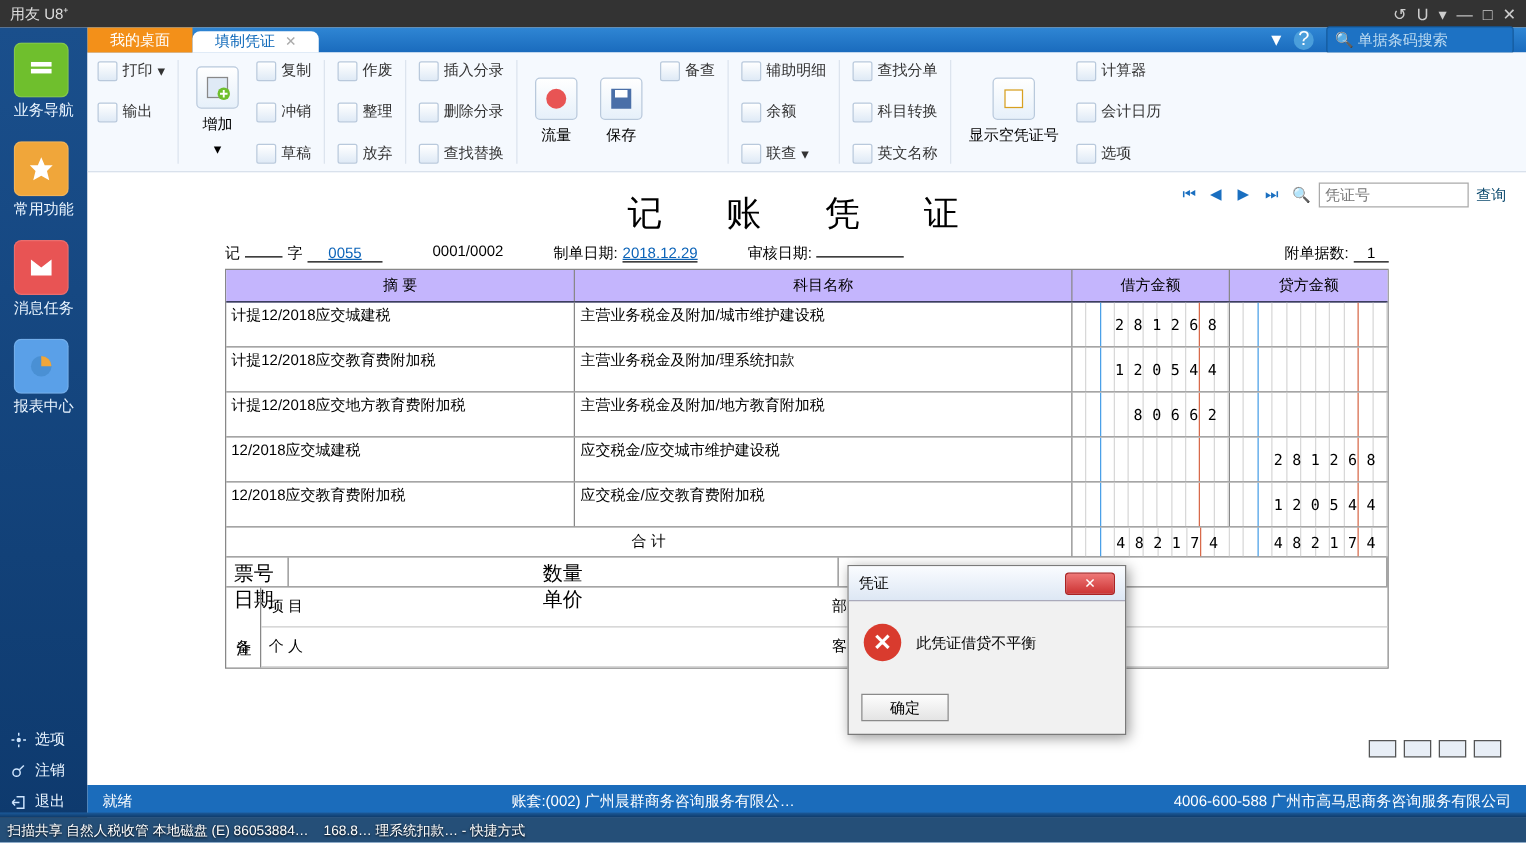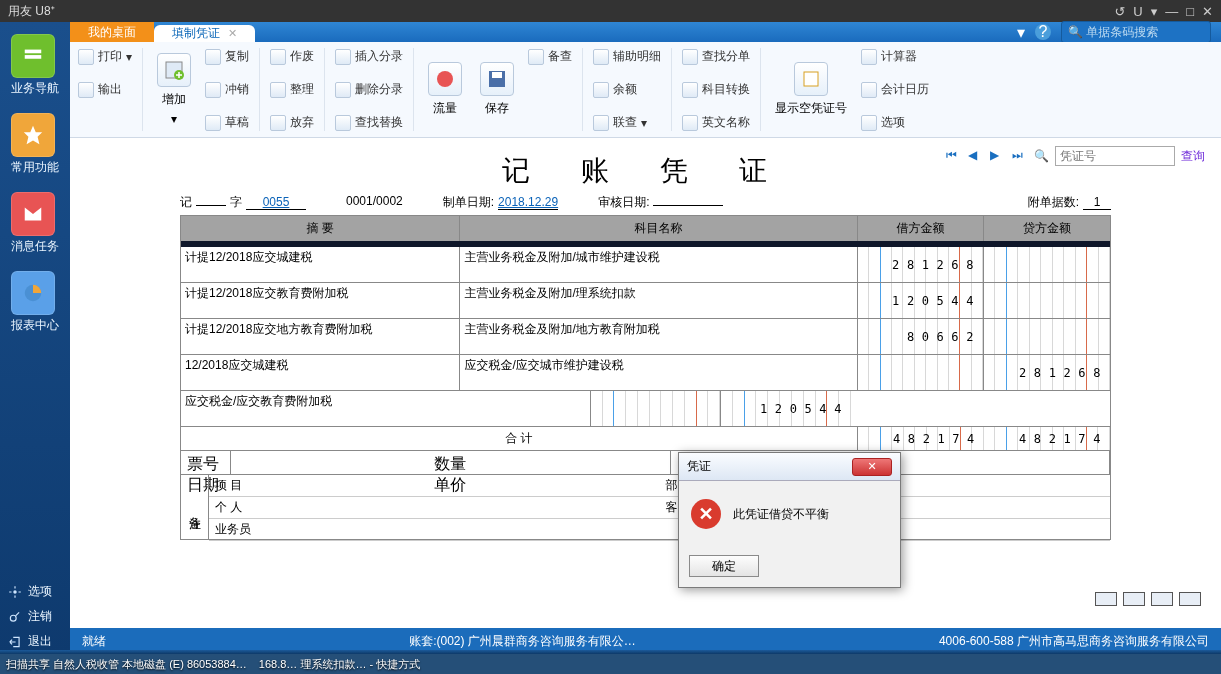--- a/index.html
+++ b/index.html
@@ -28,29 +28,29 @@
 .rgrp{display:flex;flex-direction:column;gap:16px;border-right:1px solid #dce4ee;padding-right:10px}
 .rgrp:last-child{border-right:none}
 .rit{display:flex;align-items:center;gap:4px;cursor:pointer;white-space:nowrap;color:#333}
 .rit .ic{width:16px;height:16px;display:inline-block;border:1px solid #b9c9dc;border-radius:2px;background:linear-gradient(#fff,#dfeaf6)}
 .big{display:flex;flex-direction:column;align-items:center;justify-content:center;padding:0 4px;gap:4px;cursor:pointer}
 .big .bic{width:34px;height:34px;border-radius:4px;border:1px solid #b9c9dc;background:linear-gradient(#fff,#e6f0fa);display:flex;align-items:center;justify-content:center}
 .content{flex:1;background:#fff;position:relative;overflow:hidden}
 .navrow{position:absolute;top:8px;right:16px;display:flex;align-items:center;gap:6px;font-size:12px}
 .navbtn{width:16px;height:16px;cursor:pointer;color:#1a6fc0}
 .pzno{width:120px;height:20px;border:1px solid #aaa;padding:0 4px;font-size:12px}
-.qlink{color:#6d28d9;cursor:pointer}
+.qlink{color:#0c4a6e;cursor:pointer}
 .vtitle{text-align:center;font-size:28px;letter-spacing:22px;font-family:"SimSun";color:#000;margin-top:14px}
 .meta{display:flex;padding:4px 110px 2px;font-size:12px;color:#000;font-family:"SimSun";gap:40px}
 .meta .grp{display:flex;align-items:baseline;gap:4px}
 .meta .ul{border-bottom:1px solid #000;min-width:60px;color:#0b63b8;text-decoration:underline;text-align:center}
 .meta .plain{border-bottom:1px solid #000;min-width:70px;text-align:center}
 .meta .sp2{flex:1}
 .vtbl{margin:2px 110px 0;border:1px solid #888;font-size:12px;font-family:"SimSun"}
-.hdr{display:flex;border-bottom:6px solid #0f172a;background:#a3a3a3}
+.hdr{display:flex;border-bottom:1px solid #0f172a;background:#c4b5fd}
 .hdr>div{text-align:center;padding:4px 0;border-right:1px solid #888}
 .c1{width:288px}.c2{width:410px}.c3{width:130px}.c4{width:130px;border-right:none!important}
 .row{display:flex;border-bottom:1px solid #888;height:36px}
 .row>div{border-right:1px solid #888;padding:2px 4px;position:relative;overflow:hidden}
 .row .c3,.row .c4{padding:0}
 .amt{position:relative;height:100%}
 .amt .g{position:absolute;inset:0;display:flex}
 .amt .g span{flex:1;border-right:1px solid #d8d8d8}
 .amt .g span.bl{border-right:1px solid #4aa0e8}
 .amt .g span.rd{border-right:1px solid #d86a4a}
@@ -488,20 +488,21 @@
                       <span class=""></span>
                       <span class="rd"></span>
                       <span class=""></span>
                       <span class=""></span>
                     </div>
                     <div class="v">281268</div>
                   </div>
                 </div>
               </div>
               <div class="row">
+                <div class="c1">12/2018应交教育费附加税</div>
                 <div class="c2">应交税金/应交教育费附加税</div>
                 <div class="c3">
                   <div class="amt">
                     <div class="g">
                       <span class=""></span>
                       <span class="bl"></span>
                       <span class=""></span>
                       <span class=""></span>
                       <span class=""></span>
                       <span class=""></span>
@@ -581,24 +582,20 @@
           <div class="ftr2">
             <div class="bz">备注</div>
             <div class="grid">
               <div class="gr">
                   <div class="gc">项 目</div>
                   <div class="gc">部 门</div>
                 </div>
               <div class="gr">
                   <div class="gc">个 人</div>
                   <div class="gc">客 户</div>
-                </div>
-              <div class="gr">
-                  <div class="gc">业务员</div>
-                  <div class="gc"></div>
                 </div>
             </div>
           </div>
         </div>
 
         <div class="statussm">
           <div class="b"></div>
           <div class="b"></div>
           <div class="b"></div>
           <div class="b"></div>

